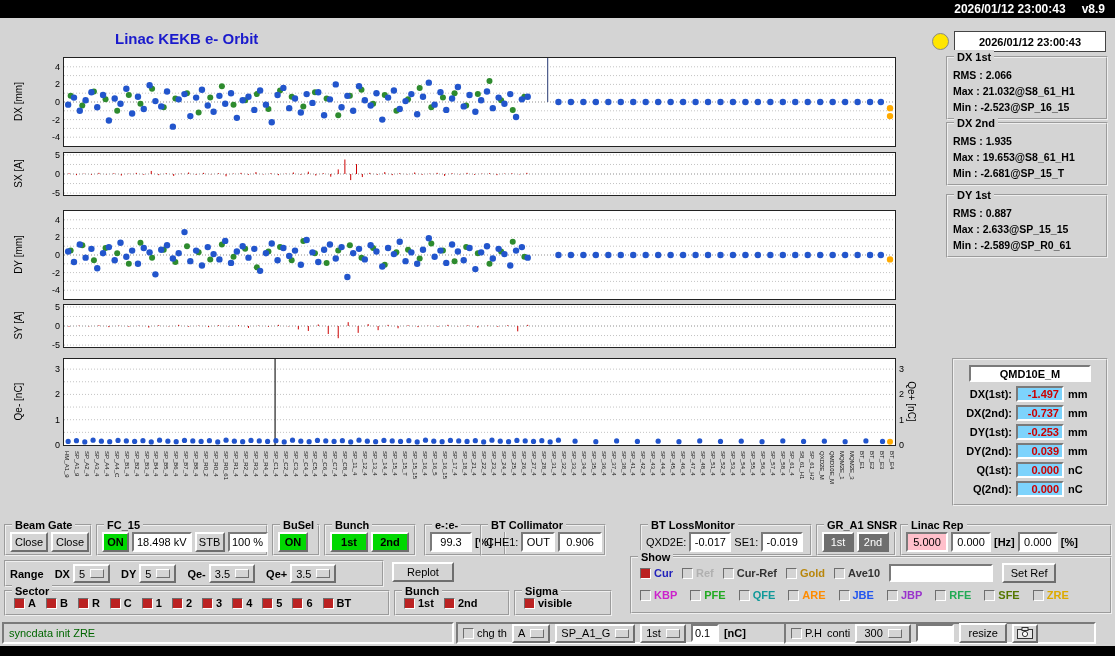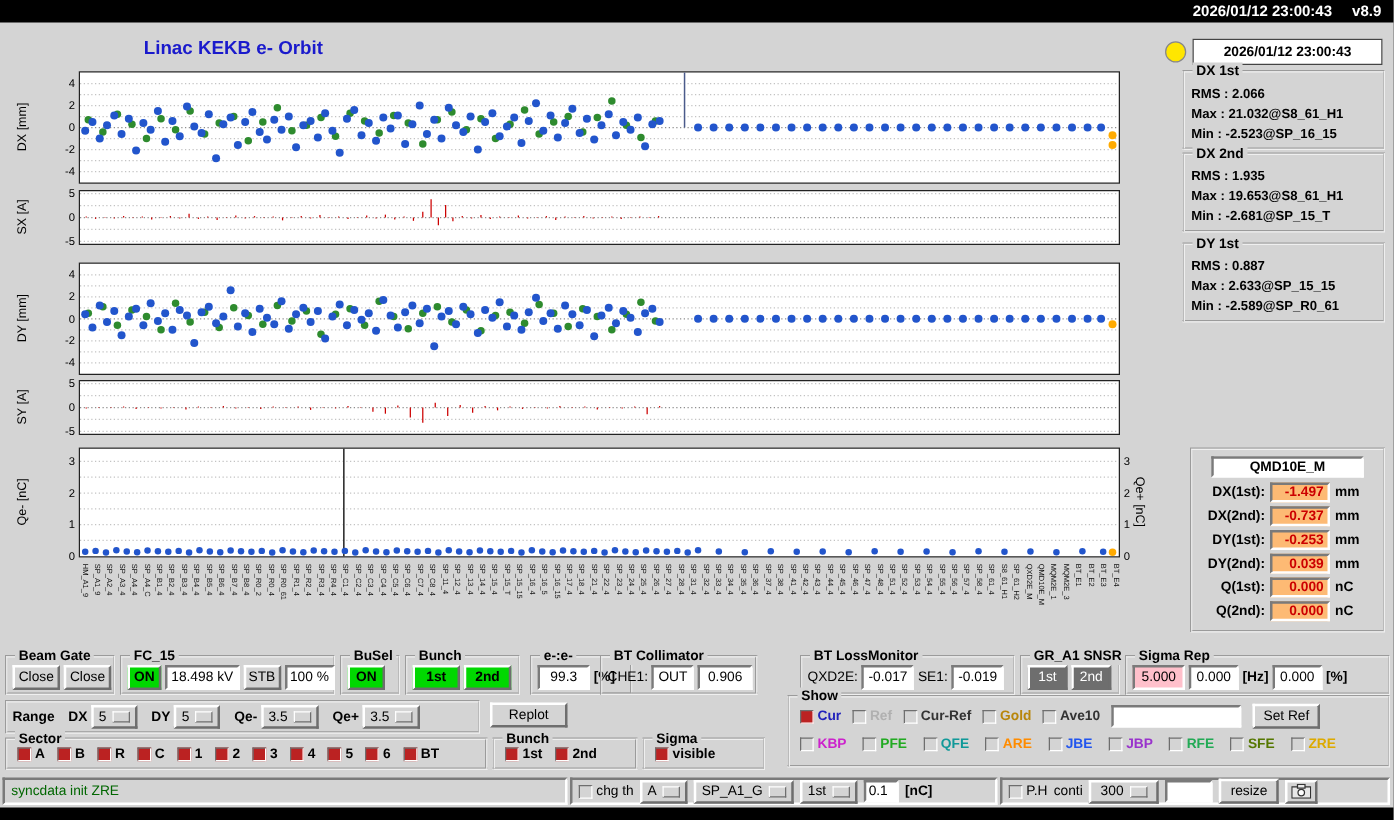--- a/index.html
+++ b/index.html
@@ -70,21 +70,21 @@
   .statbox{position:relative;border:2px groove #efefef;box-sizing:border-box;padding:9px 4px 3px 5px;}
   .statline{font-size:10.5px;font-weight:bold;line-height:16px;white-space:nowrap;}
   #monitor-panel{position:absolute;left:952px;top:358px;width:156px;height:148px;
                  border:2px groove #efefef;box-sizing:border-box;}
   .monhead{margin:5px auto 4px;width:122px;height:17px;background:#fff;
            border-top:2px solid #7a7a7a;border-left:2px solid #7a7a7a;border-bottom:2px solid #fff;
            border-right:2px solid #fff;display:flex;align-items:center;justify-content:center;
            font-size:11px;font-weight:bold;box-sizing:border-box;}
   .monrow{display:flex;align-items:center;margin:3px 4px 0 2px;gap:4px;}
   .monlab{width:56px;text-align:right;font-size:11px;font-weight:bold;white-space:nowrap;}
-  .monval{width:48px;height:16px;background:#fdba74;border-top:2px solid #7a7a7a;border-left:2px solid #7a7a7a;
+  .monval{width:48px;height:16px;background:#7dd3fc;border-top:2px solid #7a7a7a;border-left:2px solid #7a7a7a;
           border-bottom:2px solid #fff;border-right:2px solid #fff;color:#cc0000;font-weight:bold;
           font-size:11px;display:flex;align-items:center;justify-content:flex-end;
           box-sizing:border-box;padding-right:3px;}
   .monunit{font-size:11px;font-weight:bold;}
   
   .row1{top:524px;height:32px;}
   #gb-beamgate{left:4px;width:88px;}
   #gb-fc15{left:96px;width:172px;}
   #gb-busel{left:272px;width:48px;}
   #gb-bunch1{left:324px;width:92px;}
@@ -102,21 +102,21 @@
   #gb-bunch2{left:394px;top:590px;width:116px;height:26px;}
   #gb-sigma{left:514px;top:590px;width:98px;height:26px;}
   .rowcb{position:absolute;left:8px;top:5px;display:flex;align-items:center;gap:10px;}
   
   .sbpanel{position:absolute;top:622px;height:22px;background:#d4d4d4;display:flex;align-items:center;
            gap:5px;box-sizing:border-box;padding:0 5px;
            border-top:2px solid #7a7a7a;border-left:2px solid #7a7a7a;
            border-bottom:2px solid #fff;border-right:2px solid #fff;}
   #sb-msg{left:2px;width:452px;color:#006600;font-size:11px;}
   #sb-mid{left:456px;width:342px;}
-  #sb-right{left:800px;width:312px;}
+  #sb-right{left:784px;width:312px;}
   .iconbtn{display:inline-flex;align-items:center;justify-content:center;width:26px;height:19px;
            background:#d4d4d4;border-top:2px solid #fff;border-left:2px solid #fff;
            border-bottom:2px solid #6e6e6e;border-right:2px solid #6e6e6e;box-sizing:border-box;}
 </style>
 </head>
 <body>
 
 <div id="screen">
 
   <div class="topbar">
@@ -905,21 +905,21 @@
 
   <div class="groupbox row1" id="gb-gra1">
     <span class="glabel">GR_A1 SNSR</span>
     <div class="gb-content">
       <span class="btn dark" style="width:32px">1st</span>
       <span class="btn dark" style="width:32px">2nd</span>
     </div>
   </div>
 
   <div class="groupbox row1" id="gb-beamrep">
-    <span class="glabel">Sigma Rep</span>
+    <span class="glabel">Linac Rep</span>
     <div class="gb-content">
       <span class="display pink" style="width:42px">5.000</span>
       <span class="display" style="width:40px">0.000</span>
       <span class="lbl b">[Hz]</span>
       <span class="display" style="width:40px">0.000</span>
       <span class="lbl b">[%]</span>
     </div>
   </div>
 
   <div class="groupbox" id="gb-range">

